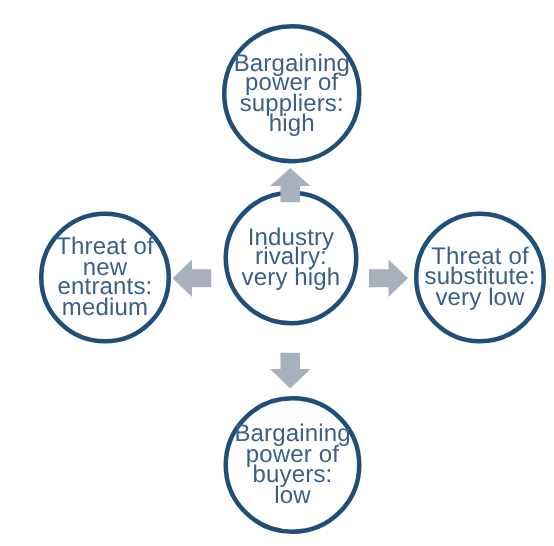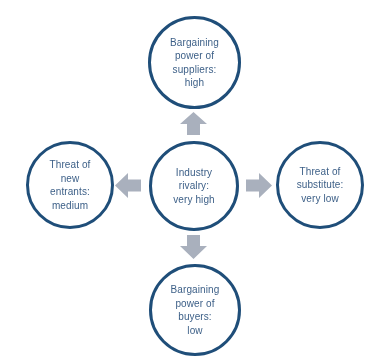--- a/index.html
+++ b/index.html
@@ -21,36 +21,36 @@
     border-radius: 50%;
     border: 3px solid #1F4E79;
     background: #ffffff;
     display: flex;
     align-items: center;
     justify-content: center;
   }
   .force-label {
     text-align: center;
     color: #3C5F87;
-    font-size: 10px;
+    font-size: 16px;
     line-height: 13.5px;
     padding: 0 6px;
     white-space: pre-line;
     letter-spacing: 0.1px;
   }
   .arrow {
     position: absolute;
   }
   .arrow svg {
     display: block;
   }
   
   #node-suppliers { left: 148px; top: 16px;  width: 93px; height: 93px; }
   #node-entrants  { left: 26px;  top: 141px; width: 88px; height: 88px; }
-  #node-rivalry   { left: 149px; top: 141px; width: 90px; height: 90px; }
+  #node-rivalry   { left: 149px; top: 127px; width: 90px; height: 90px; }
   #node-substitute{ left: 276px; top: 141px; width: 88px; height: 88px; }
   #node-buyers    { left: 149px; top: 264px; width: 92px; height: 92px; }
   
   #arrow-up    { left: 180px; top: 112px; width: 27px; height: 23px; }
   #arrow-left  { left: 115px; top: 173px; width: 26px; height: 25px; }
   #arrow-right { left: 246px; top: 173px; width: 26px; height: 25px; }
   #arrow-down  { left: 180px; top: 235px; width: 27px; height: 24px; }
 </style>
 </head>
 <body>

